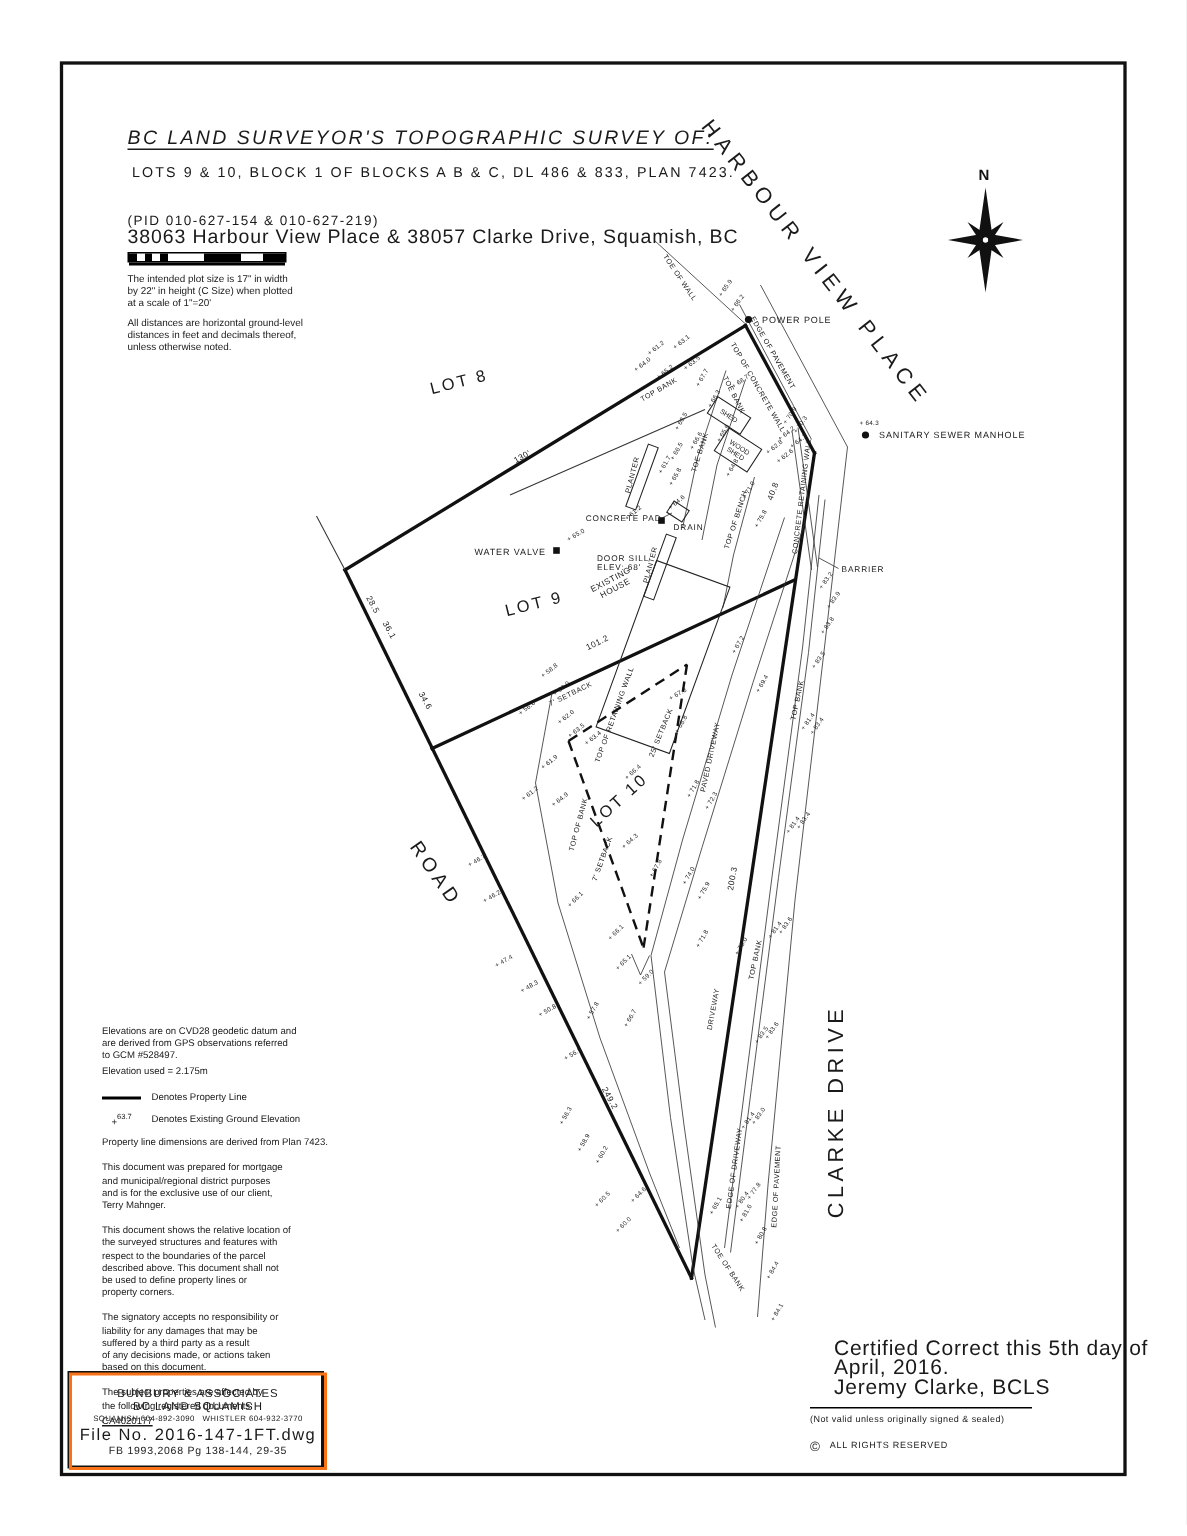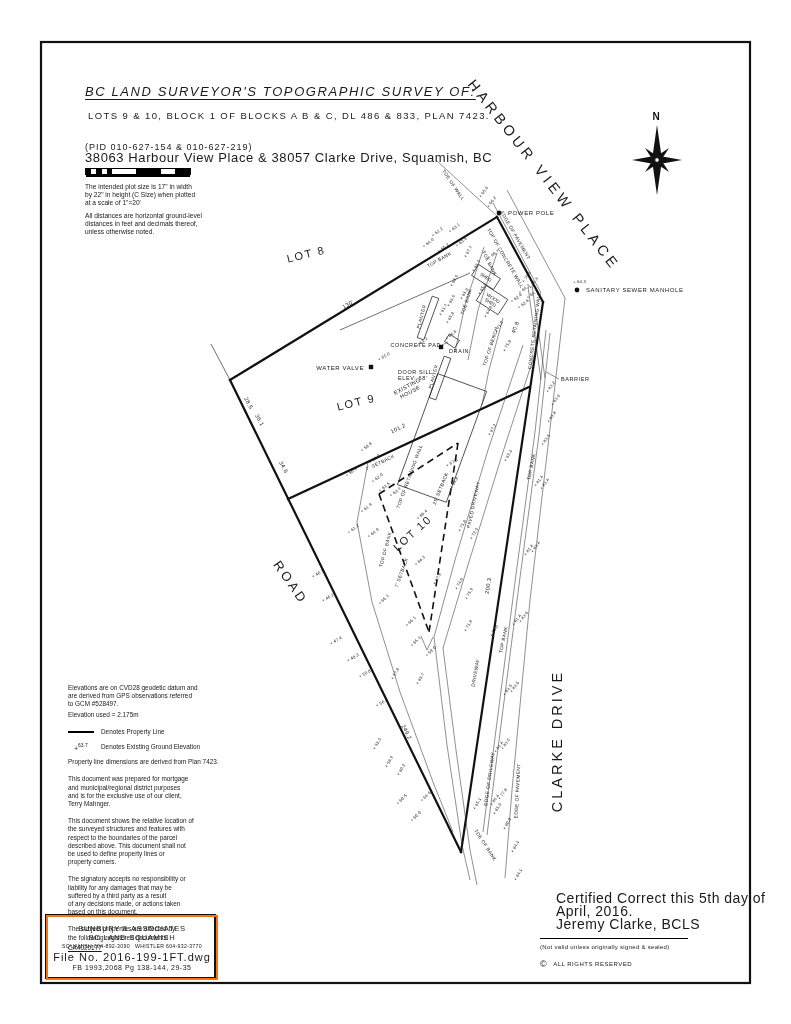--- a/index.html
+++ b/index.html
@@ -292,21 +292,21 @@
 the following registered documents:</div>
     <div id="regdoc">CA4020177</div>
   </div>
 
   <div class="tblock" id="titleblock">
     <div class="co">BUNBURY &amp; ASSOCIATES</div>
     <div class="co">BC LAND SQUAMISH</div>
     <div class="ph">
       <span>SQUAMISH 604-892-3090</span>&nbsp;&nbsp;&nbsp;<span>WHISTLER 604-932-3770</span>
     </div>
-    <div class="file">File No.  2016-199-1FT.dwg</div>
+    <div class="file">File No.  2016-147-1FT.dwg</div>
     <div class="fb">FB 1993,2068 Pg 138-144, 29-35</div>
   </div>
 
   <div class="tblock" id="cert">
     <div>Certified Correct this 5th day of April, 2016.</div>
     <div>Jeremy Clarke, BCLS</div>
   </div>
   <div class="tblock" id="sigline"></div>
   <div class="tblock" id="validity">(Not valid unless originally signed &amp; sealed)</div>
   <div class="tblock" id="rights">

